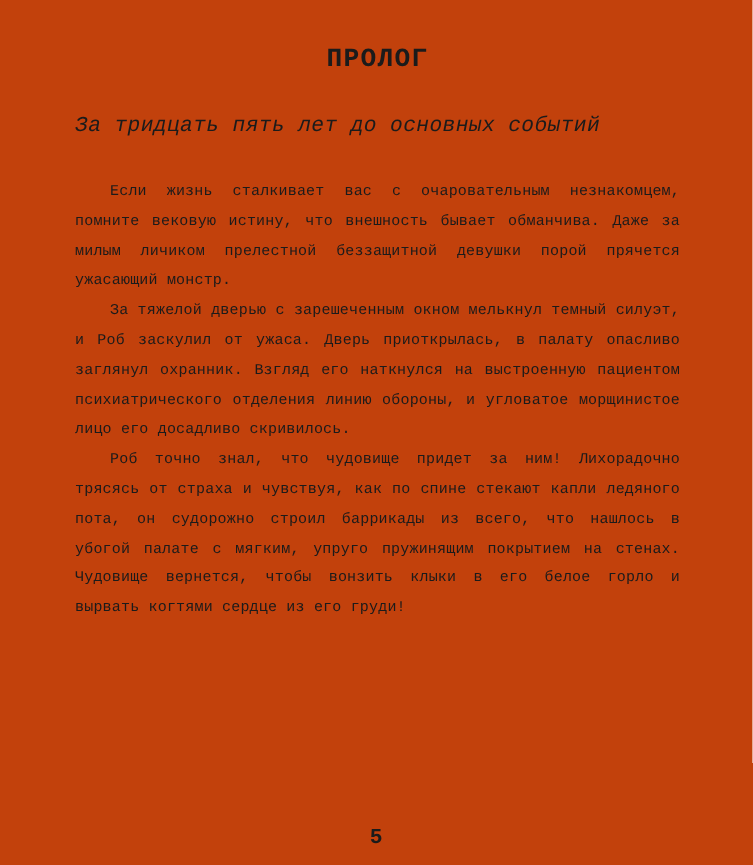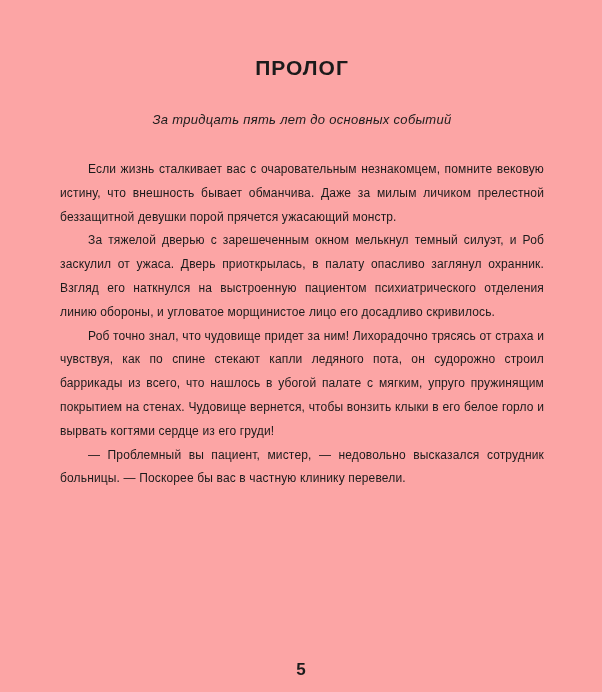--- a/index.html
+++ b/index.html
@@ -4,38 +4,38 @@
 <style>
   * { margin: 0; padding: 0; box-sizing: border-box; }
   html, body {
     background: #ffffff;
   }
   .page {
     position: relative;
     width: 602px;
     height: 692px;
     margin: 0 auto;
-    background: #fca5a5;
+    background: #c2410c;
     color: #1b1b1b;
-    font-family: Liberation Sans, sans-serif;
-    padding: 56px 58px 40px 60px;
+    font-family: Liberation Mono, monospace;
+    padding: 37px 58px 40px 60px;
     overflow: hidden;
   }
   .chapter-title {
     text-align: center;
     font-size: 21px;
     font-weight: bold;
     letter-spacing: 1px;
     margin-bottom: 32px;
   }
   .chapter-subtitle {
-    text-align: center;
+    text-align: left;
     font-style: italic;
     font-weight: normal;
-    font-size: 13px;
+    font-size: 17px;
     letter-spacing: 0.3px;
     margin-bottom: 31px;
   }
   .body-text {
     font-size: 12px;
     line-height: 23.8px;
     text-align: justify;
     letter-spacing: 0.15px;
   }
   .body-text p {
@@ -56,17 +56,16 @@
 
 <div class="page">
   <h1 class="chapter-title">ПРОЛОГ</h1>
 
   <h2 class="chapter-subtitle">За тридцать пять лет до основных событий</h2>
 
   <div class="body-text">
     <p>Если жизнь сталкивает вас с очаровательным незнакомцем, помните вековую истину, что внешность бывает обманчива. Даже за милым личиком прелестной беззащитной девушки порой прячется ужасающий монстр.</p>
     <p>За тяжелой дверью с зарешеченным окном мелькнул темный силуэт, и Роб заскулил от ужаса. Дверь приоткрылась, в палату опасливо заглянул охранник. Взгляд его наткнулся на выстроенную пациентом психиатрического отделения линию обороны, и угловатое морщинистое лицо его досадливо скривилось.</p>
     <p>Роб точно знал, что чудовище придет за ним! Лихорадочно трясясь от страха и чувствуя, как по спине стекают капли ледяного пота, он судорожно строил баррикады из всего, что нашлось в убогой палате с мягким, упруго пружинящим покрытием на стенах. Чудовище вернется, чтобы вонзить клыки в его белое горло и вырвать когтями сердце из его груди!</p>
-    <p>— Проблемный вы пациент, мистер, — недовольно высказался сотрудник больницы. — Поскорее бы вас в частную клинику перевели.</p>
   </div>
 
   <div class="page-number">5</div>
 </div>
 
 </body></html>

